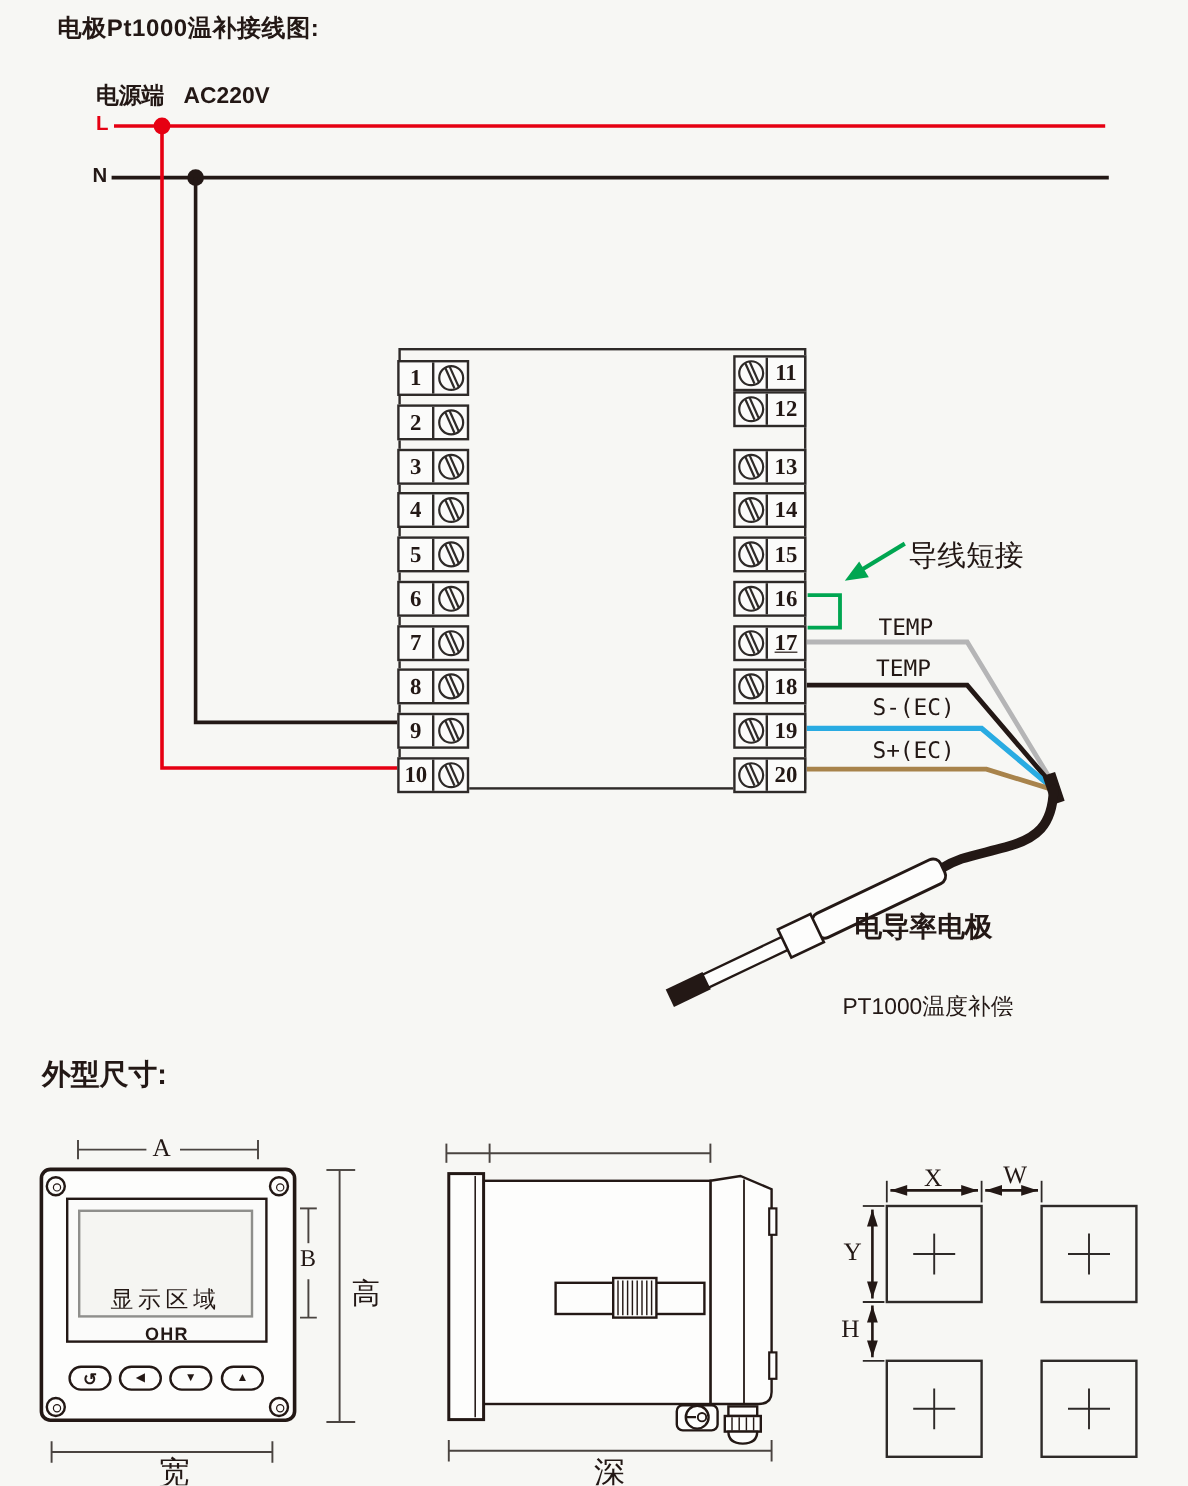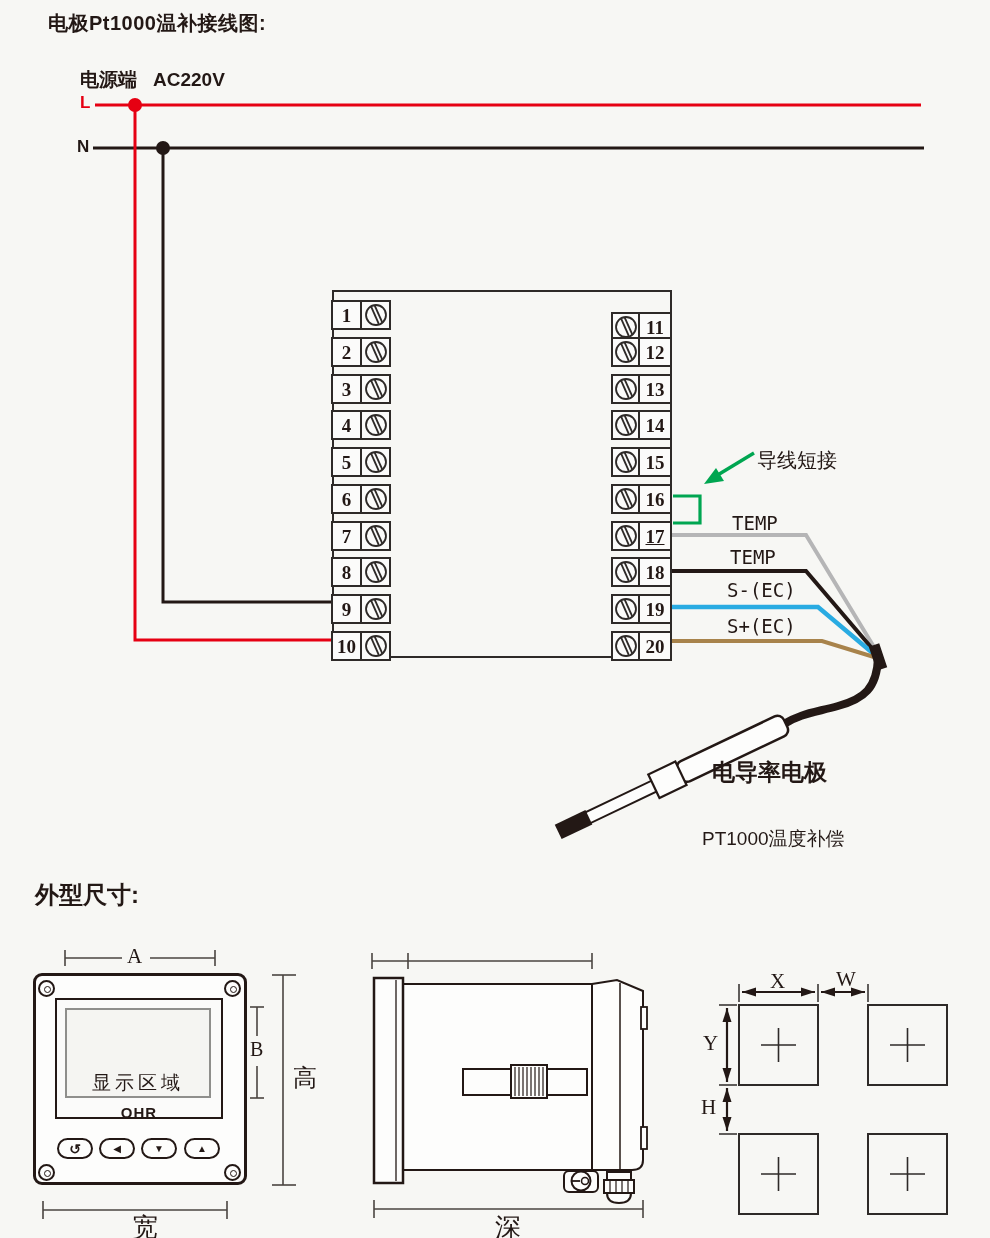--- a/index.html
+++ b/index.html
@@ -7,21 +7,21 @@
           font-family:"Liberation Sans",sans-serif;color:#231815;overflow:hidden;}
   svg.layer{position:absolute;left:0;top:0;width:990px;height:1238px;pointer-events:none;}
   .lbl{position:absolute;white-space:nowrap;color:#231815;}
 
   
   .title{left:48px;top:10px;font-size:20px;font-weight:bold;letter-spacing:.5px;}
   .pwr{left:80px;top:67px;font-size:19px;font-weight:bold;}
   .pwr .volt{margin-left:16px;font-weight:bold;}
   .lab-l{left:80px;top:93px;font-size:17px;font-weight:bold;color:#e60012;}
   .lab-n{left:77px;top:137px;font-size:17px;font-weight:bold;}
-  .jumper-lbl{left:757px;top:447px;font-size:20px;}
+  .jumper-lbl{left:757px;top:447px;font-size:24px;}
   .wlbl{font-family:"DejaVu Sans Mono",monospace;font-size:19px;}
   .w0{left:732px;top:512px;} .w1{left:730px;top:546px;}
   .w2{left:727px;top:579px;} .w3{left:727px;top:615px;}
   .el-name{left:712px;top:757px;font-size:23px;font-weight:bold;}
   .el-sub{left:702px;top:826px;font-size:19px;}
   .sec2{left:35px;top:879px;font-size:24px;font-weight:bold;}
 
   
   .tblock{position:absolute;left:332px;top:290px;width:340px;height:368px;
           border:2px solid #2e2a28;box-sizing:border-box;background:#f7f7f4;}
@@ -309,31 +309,31 @@
       <div class="term tl" style="top: 339px; left: -3px;">
         <span class="tnum">10</span>
         <span class="tscrew">
           <svg viewBox="0 0 26 26">
             <circle cx="13" cy="13" r="10.8" fill="none"></circle>
             <line x1="7.5" y1="3.5" x2="16" y2="22.5"></line>
             <line x1="11.5" y1="2.5" x2="20" y2="21.5"></line>
           </svg>
         </span>
       </div>
-      <div class="term tr" style="top: 20px; left: 277px;">
+      <div class="term tr" style="top: 4px; left: 277px;">
         <span class="tscrew">
           <svg viewBox="0 0 26 26">
             <circle cx="13" cy="13" r="10.8" fill="none"></circle>
             <line x1="7.5" y1="3.5" x2="16" y2="22.5"></line>
             <line x1="11.5" y1="2.5" x2="20" y2="21.5"></line>
           </svg>
         </span>
         <span class="tnum">11</span>
       </div>
-      <div class="term tr" style="top: 45px; left: 277px;">
+      <div class="term tr" style="top: 34px; left: 277px;">
         <span class="tscrew">
           <svg viewBox="0 0 26 26">
             <circle cx="13" cy="13" r="10.8" fill="none"></circle>
             <line x1="7.5" y1="3.5" x2="16" y2="22.5"></line>
             <line x1="11.5" y1="2.5" x2="20" y2="21.5"></line>
           </svg>
         </span>
         <span class="tnum">12</span>
       </div>
       <div class="term tr" style="top: 82px; left: 277px;">

